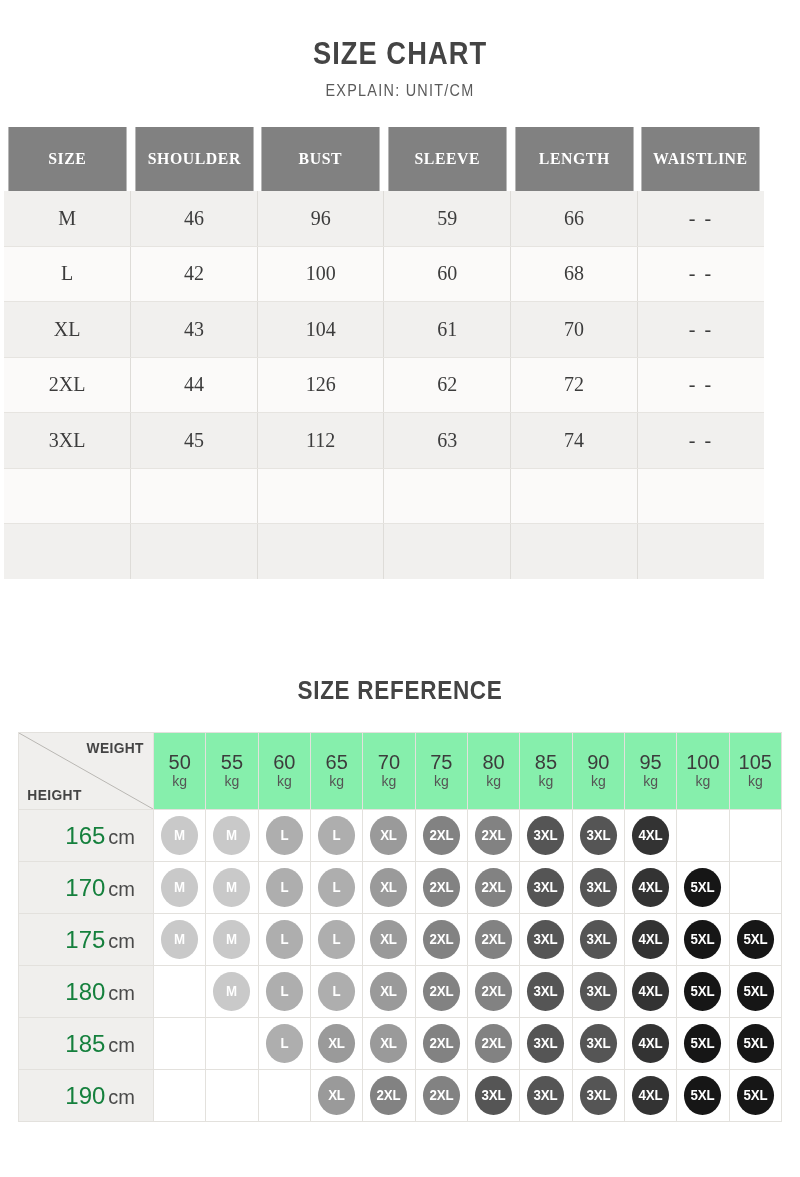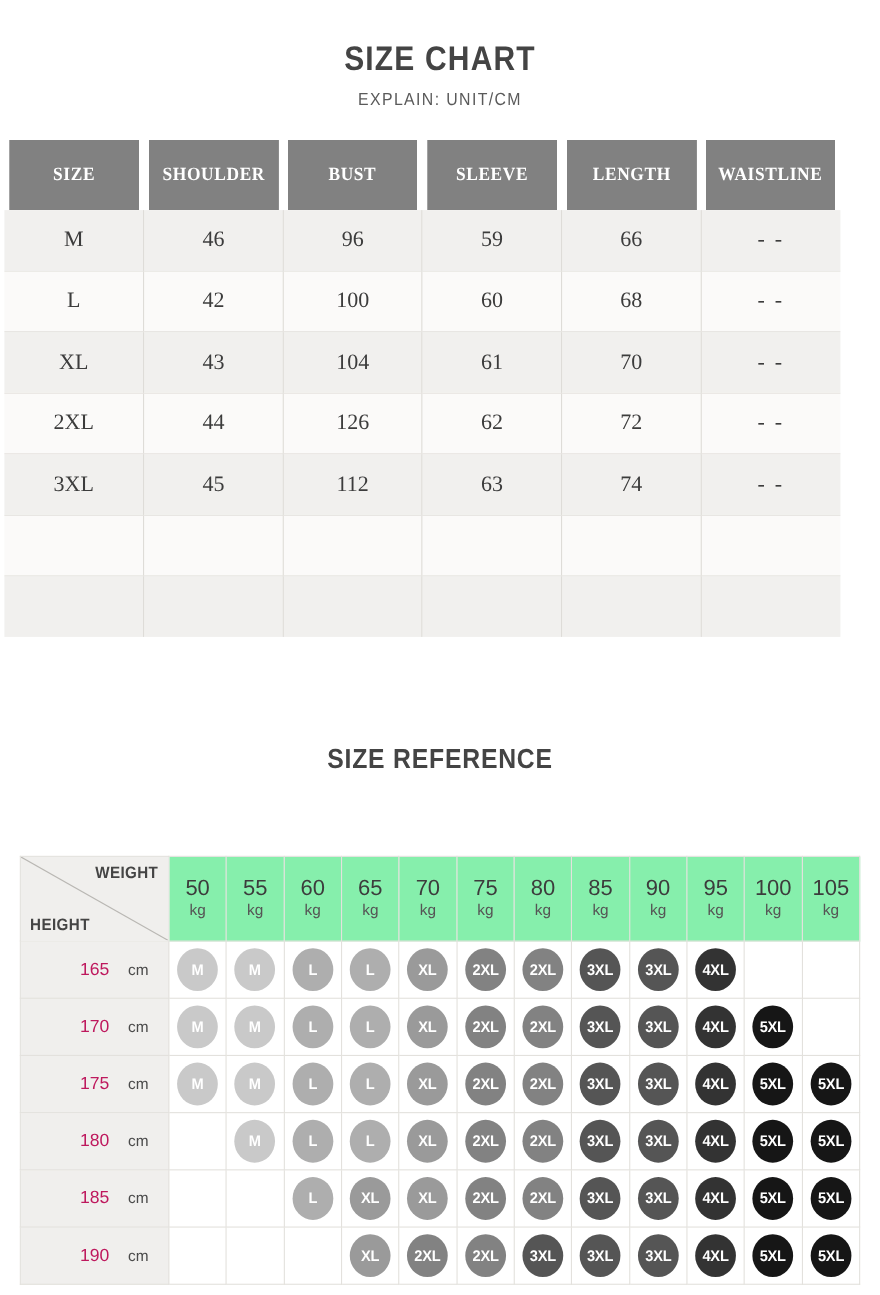--- a/index.html
+++ b/index.html
@@ -84,21 +84,21 @@
     font-size: 25px;
     font-weight: bold;
     letter-spacing: 0.8px;
     color: #444444;
     transform: scaleX(0.9);
   }
 
   .ref-table-wrap {
     position: absolute;
     left: 18px;
-    top: 778px;
+    top: 732px;
     width: 635px;
   }
   table.ref-table {
     width: 764px;
     border-collapse: collapse;
     table-layout: fixed;
   }
   table.ref-table td, table.ref-table th {
     border: 1px solid #e3e1dd;
   }
@@ -155,22 +155,22 @@
     color: #555;
     line-height: 1.15;
   }
   td.h-head {
     background: #f0efed;
     height: 49px;
     text-align: right;
     padding-right: 18px;
     white-space: nowrap;
   }
-  .h-num { font-size: 16px; color: #be185d; }
-  .h-unit { font-size: 14px; color: #4a4a4a; margin-left: 17px; }
+  .h-num { font-size: 24px; color: #15803d; }
+  .h-unit { font-size: 20px; color: #4a4a4a; margin-left: 3px; }
 
   td.cell {
     background: #ffffff;
     height: 49px;
     text-align: center;
     padding: 0;
     vertical-align: middle;
   }
   .badge {
     display: inline-block;

